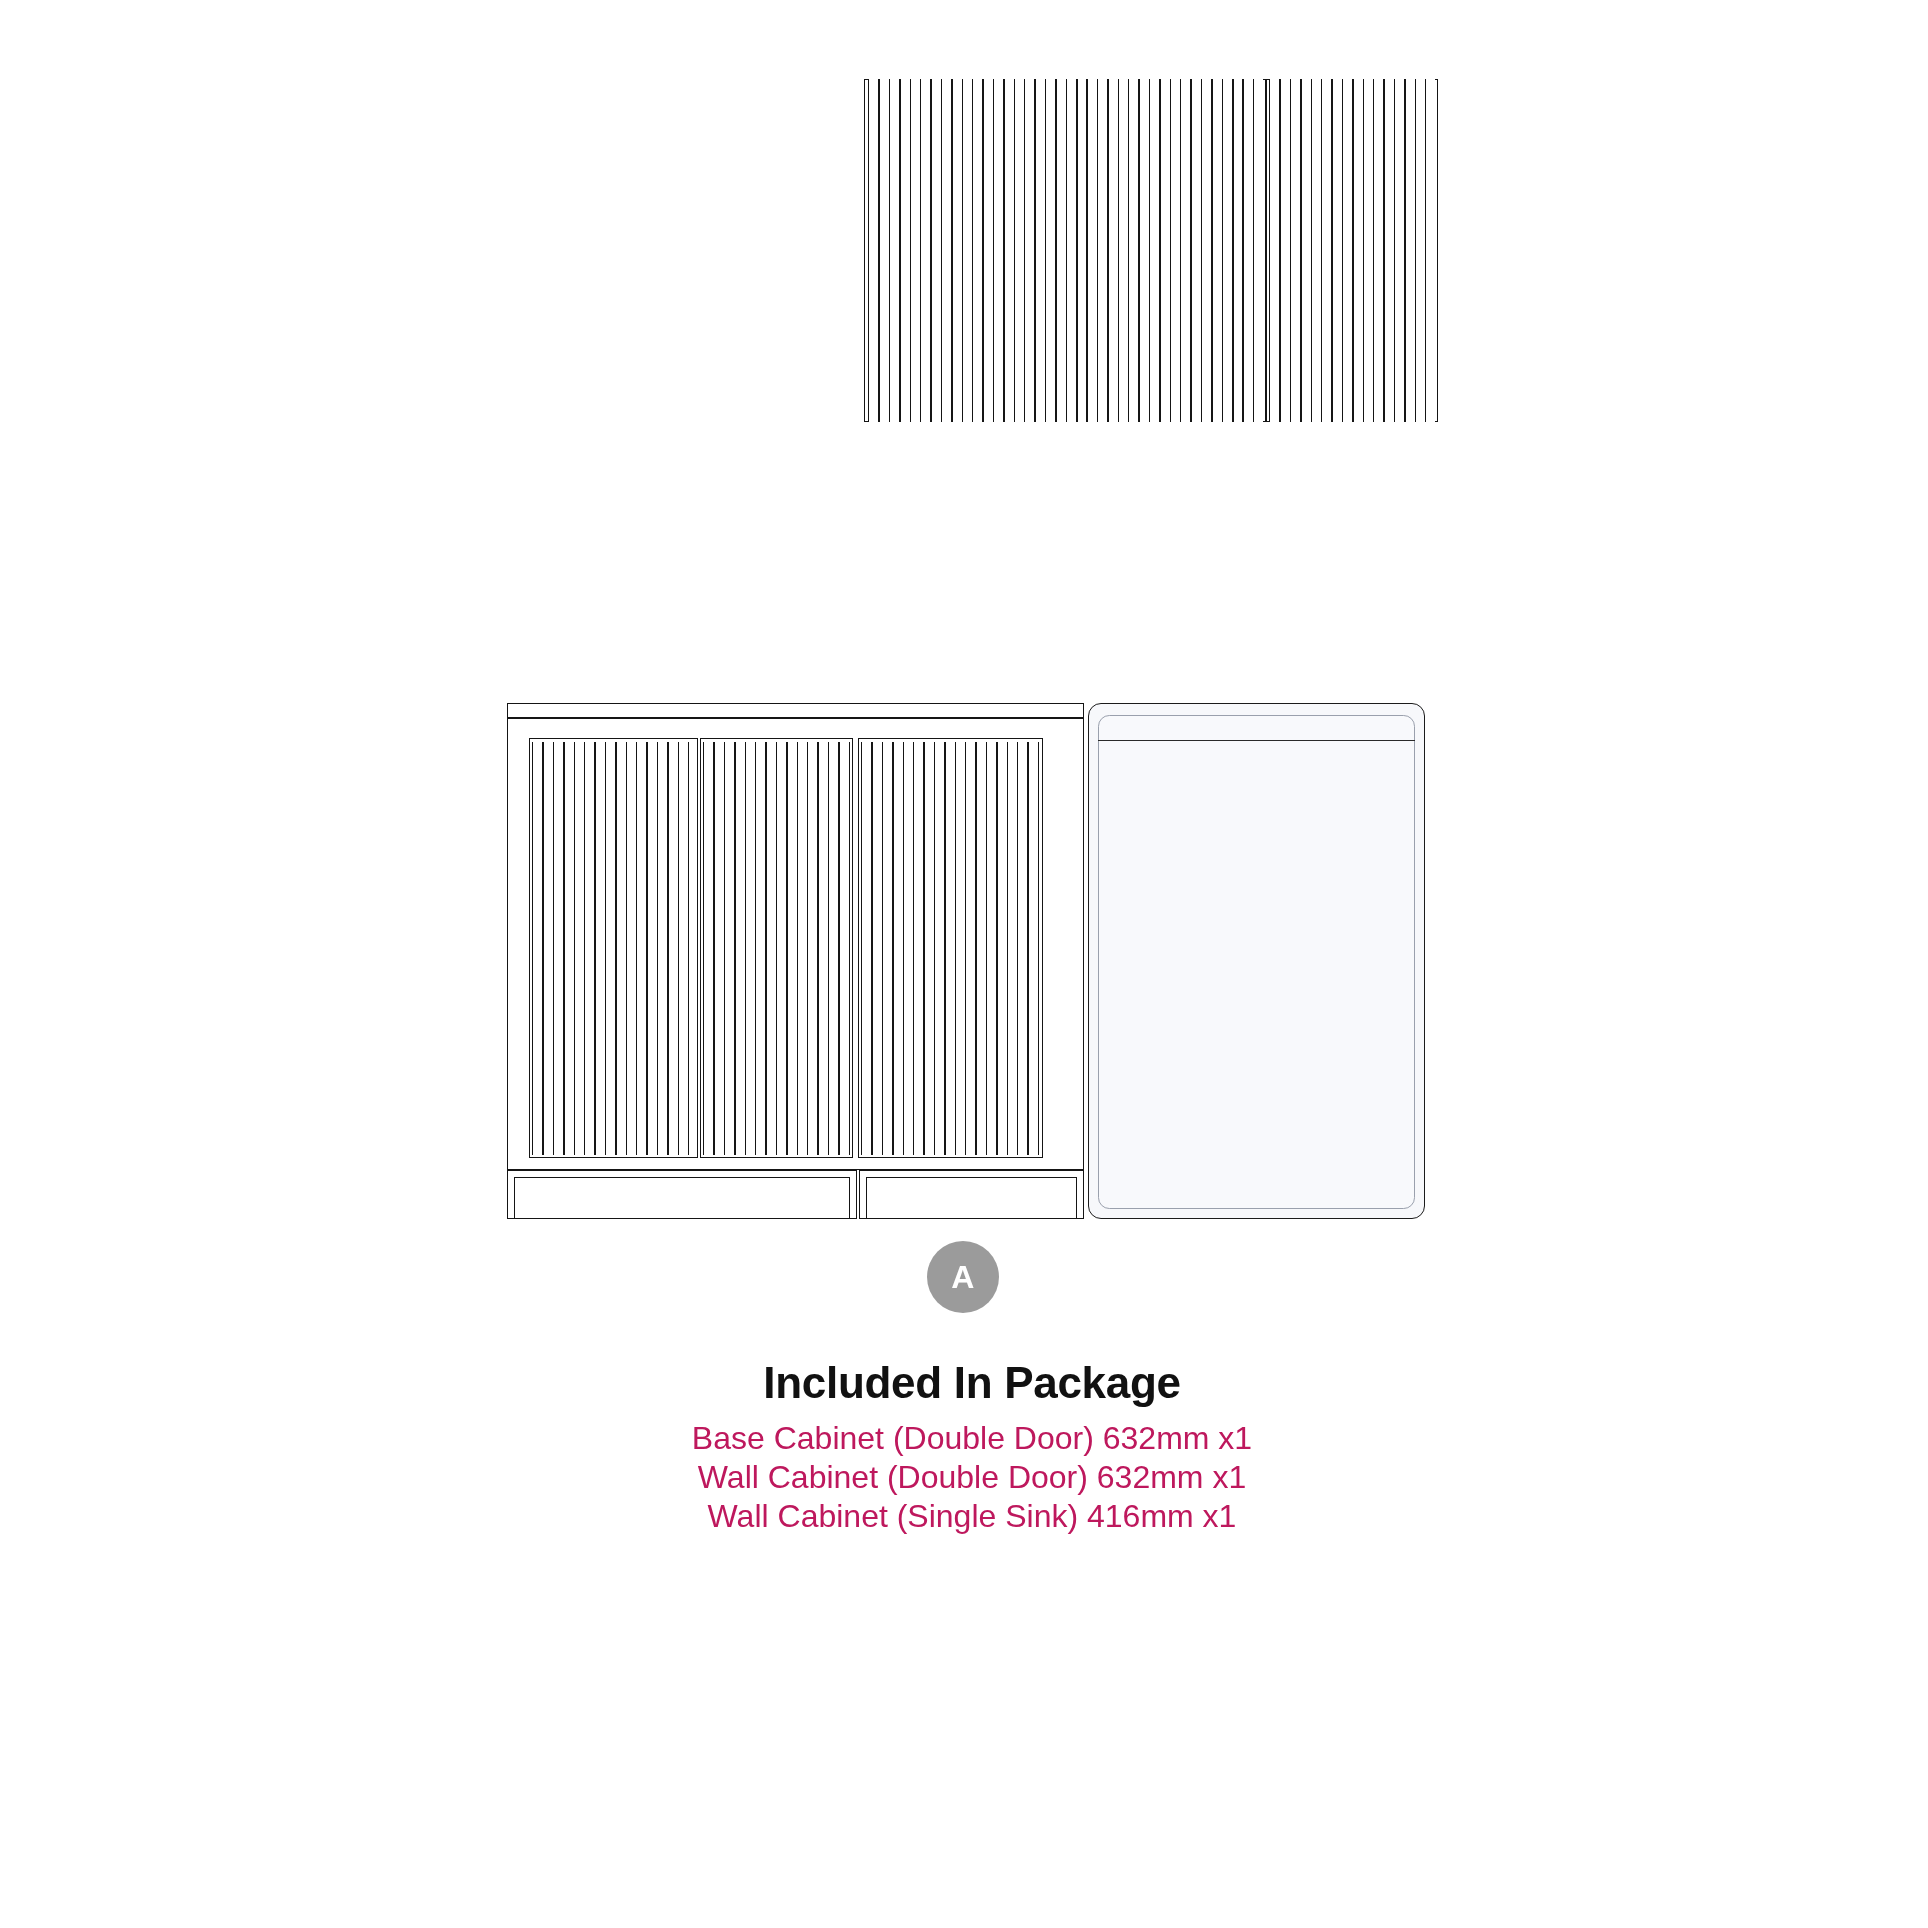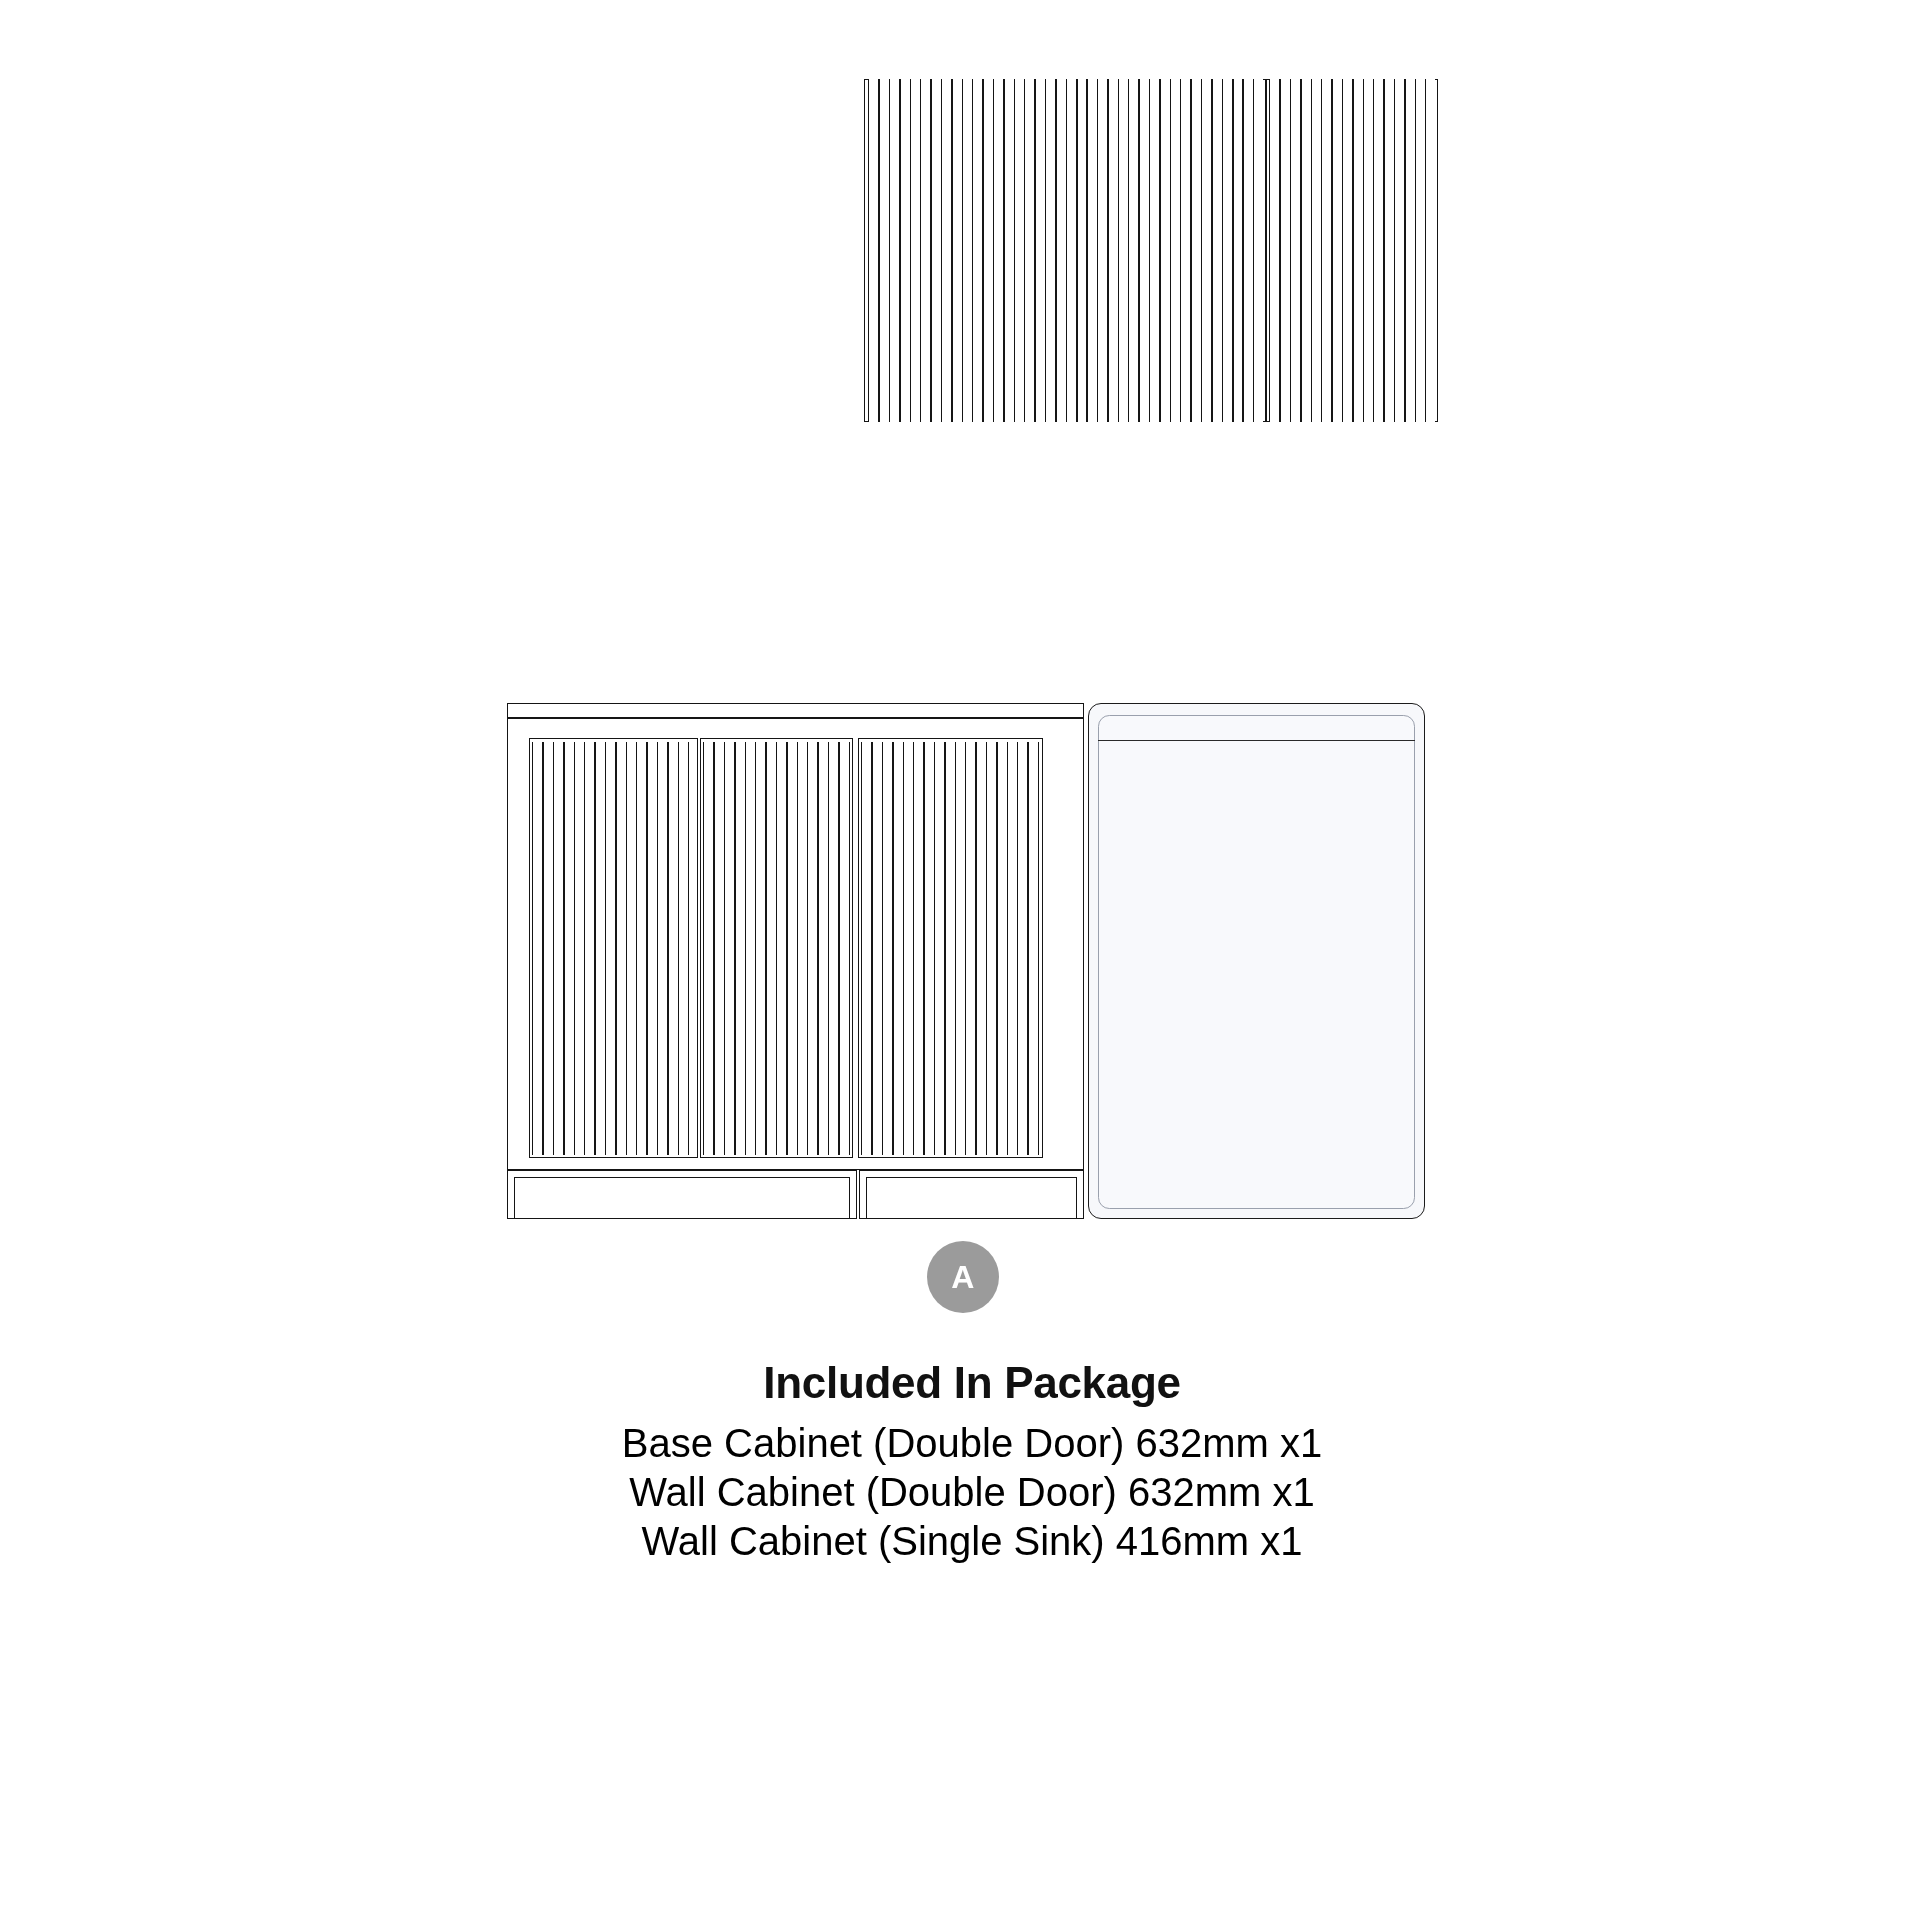--- a/index.html
+++ b/index.html
@@ -194,23 +194,23 @@
     margin-left: 16px;
   }
   #package-title {
     font-size: 44px;
     font-weight: bold;
     letter-spacing: -0.3px;
     margin-bottom: 11.3px;
     color: #111111;
   }
   .package-line {
-    font-size: 40px;
+    font-size: 32px;
     line-height: 1.22;
-    color: #000000;
+    color: #be185d;
     white-space: pre;
   }
 </style>
 </head>
 <body>
 
 <div id="wall-cabinet">
   <div class="cab-outline"></div>
   <div class="slats" id="wall-slats-left"></div>
   <div class="divider-v" id="wall-divider"></div>

